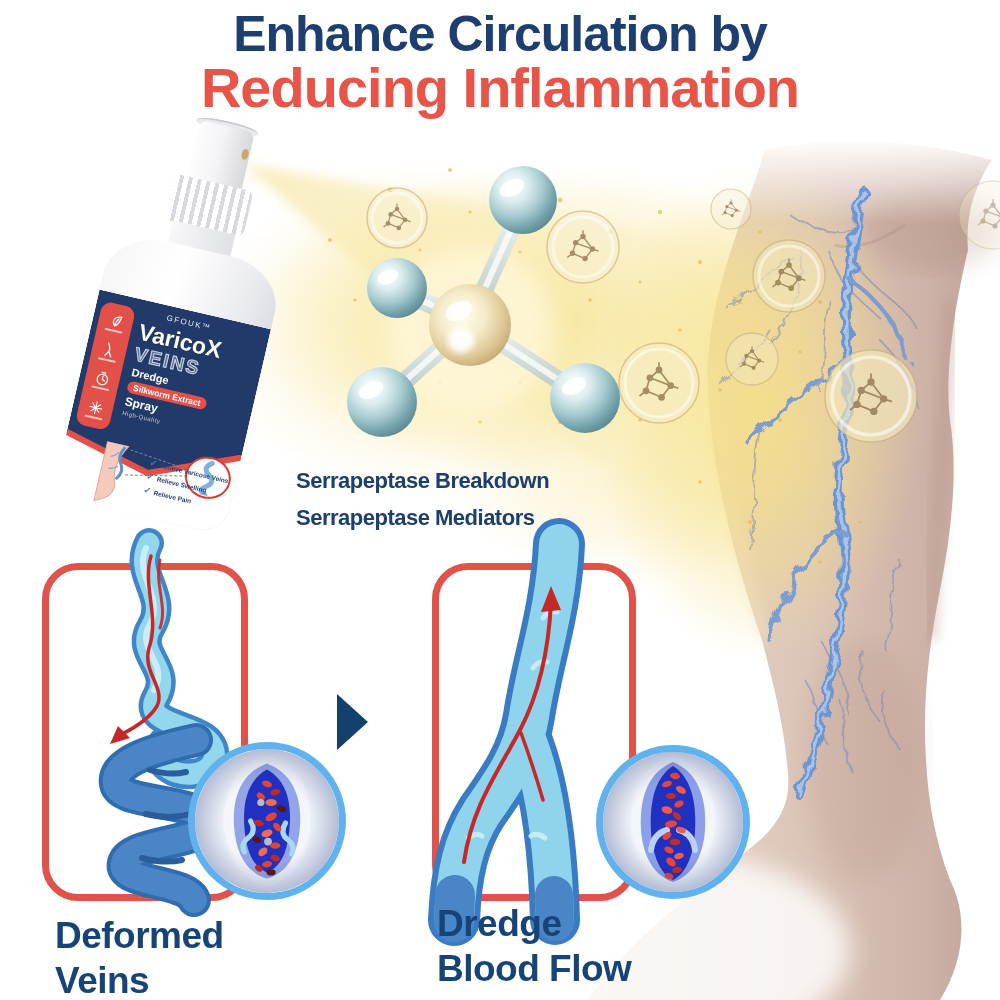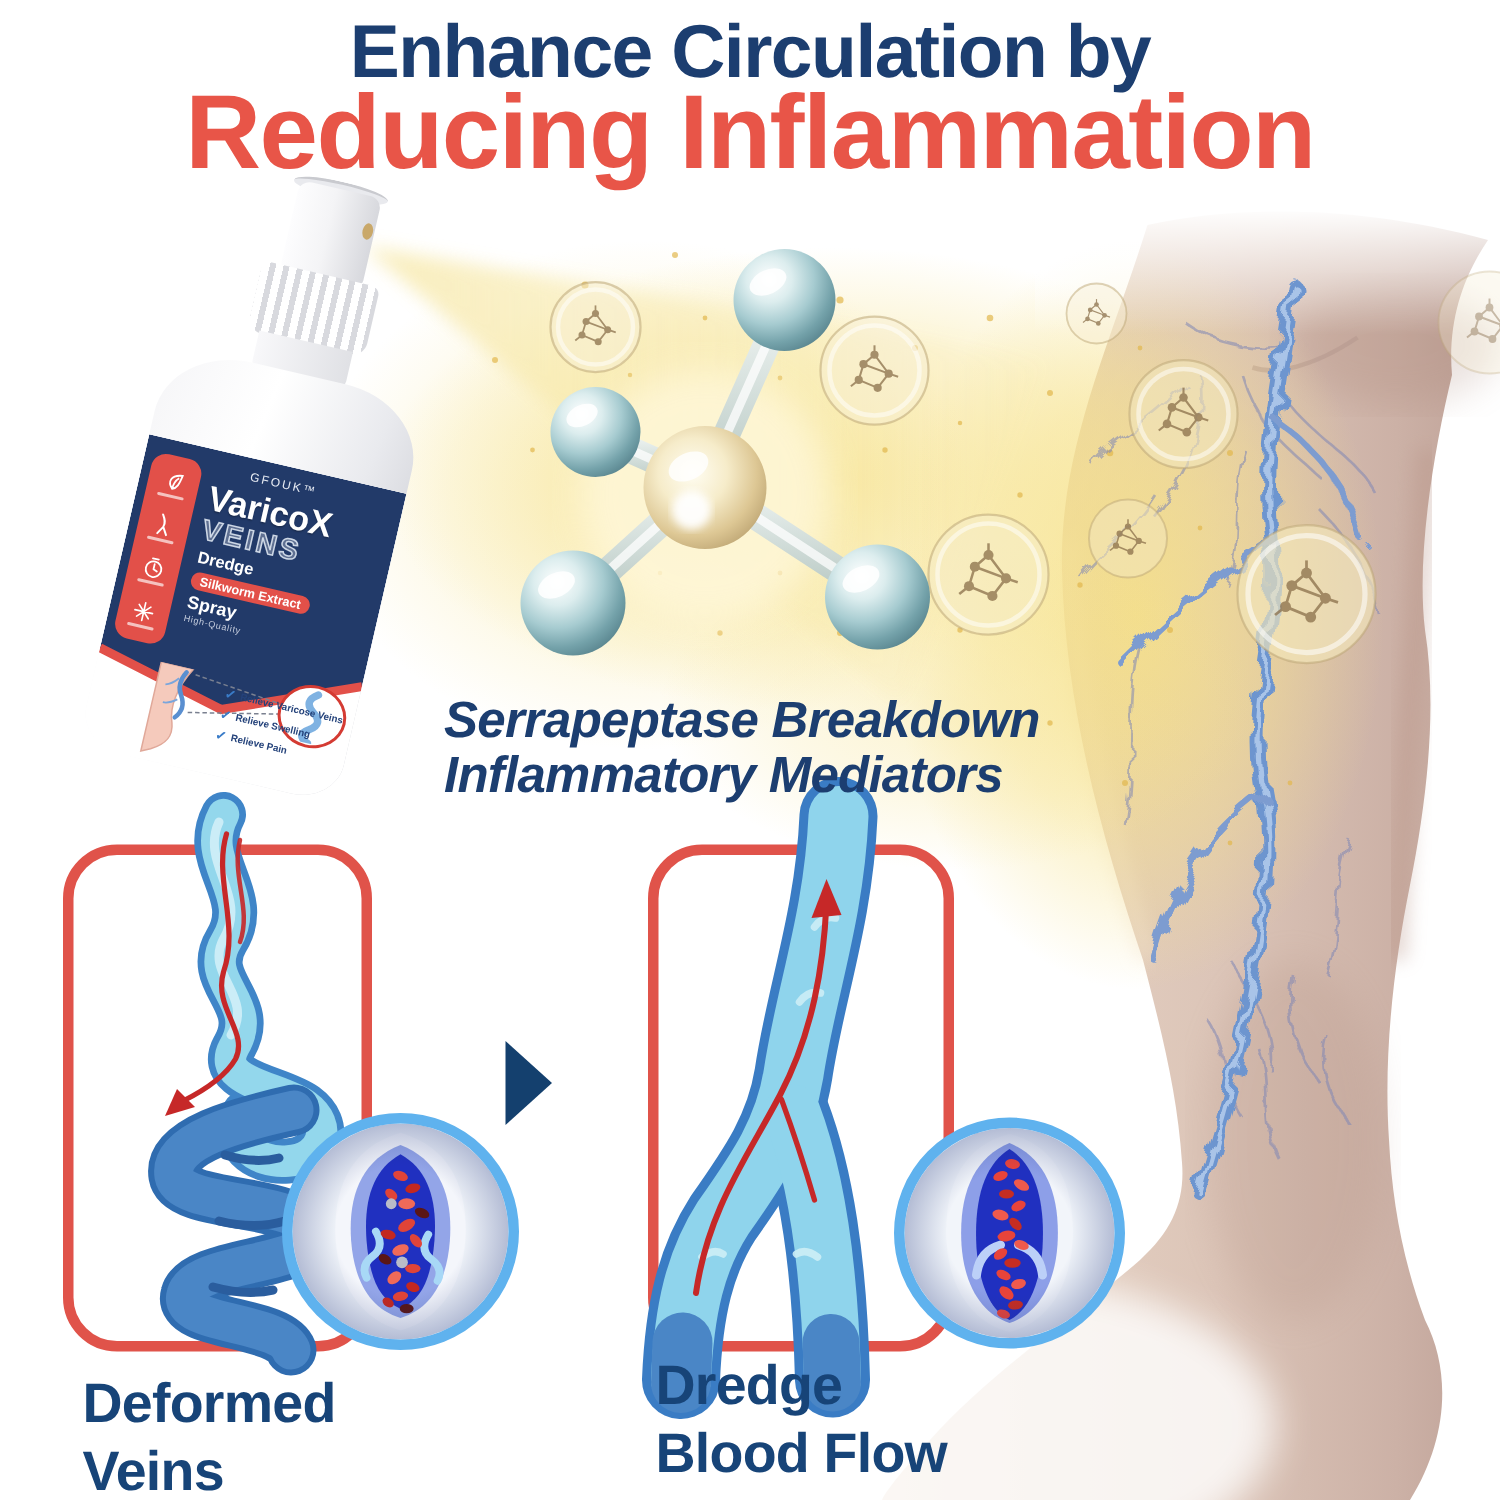--- a/index.html
+++ b/index.html
@@ -1,26 +1,26 @@
 <!DOCTYPE html>
 <html><head>
 <meta charset="utf-8">
 <style>
   html,body{margin:0;padding:0;background:#ffffff;}
   .canvas{position:relative;width:1000px;height:1000px;background:#ffffff;overflow:hidden;
           font-family:"Liberation Sans", sans-serif;}
   
   .headline{position:absolute;top:6px;left:0;width:1000px;text-align:center;z-index:60;}
   .headline .l1{font-size:50px;font-weight:bold;color:#1c3e70;letter-spacing:-1px;line-height:56px;}
-  .headline .l2{font-size:70px;font-weight:bold;color:#e85548;letter-spacing:-1px;line-height:56px;margin-top:-2px;}
+  .headline .l2{font-size:56px;font-weight:bold;color:#e85548;letter-spacing:-1px;line-height:56px;margin-top:-2px;}
   
   .art{position:absolute;inset:0;z-index:10;}
   
   .caption{position:absolute;left:296px;top:462px;z-index:60;color:#1c3e70;font-weight:bold;
-           font-size:34px;line-height:37px;letter-spacing:-0.5px;font-style:italic;}
+           font-size:22px;line-height:37px;letter-spacing:-0.5px;}
   
   .card{position:absolute;border:7px solid #e0534a;border-radius:36px;background:transparent;z-index:30;box-sizing:border-box;}
   .card.before{left:42px;top:563px;width:206px;height:338px;}
   .card.after{left:432px;top:563px;width:204px;height:338px;}
   .veins-overlay{position:absolute;inset:0;z-index:40;pointer-events:none;}
   .inset{position:absolute;border:7px solid #5fb2ee;border-radius:50%;overflow:hidden;background:#eef2f8;z-index:50;box-sizing:border-box;}
   .inset.before{left:188px;top:742px;width:158px;height:158px;}
   .inset.after{left:596px;top:745px;width:154px;height:154px;}
   .card-label{position:absolute;z-index:60;color:#174478;font-weight:bold;font-size:37px;line-height:45px;letter-spacing:-0.5px;}
   .card-label.before{left:55px;top:901px;margin-top:12px;}
@@ -375,21 +375,21 @@
         <div class="check-row">
           <span class="ck">✓</span>
           <span class="tx">Relieve Pain</span>
         </div>
       </div>
     </div>
   </div>
 
   <div class="caption">
     <div>Serrapeptase Breakdown</div>
-    <div>Inflammatory Mediators</div>
+    <div>Serrapeptase Mediators</div>
   </div>
 
   <div class="card before"></div>
   <div class="card after"></div>
   <div class="next-arrow"></div>
 
   <svg class="veins-overlay" viewBox="0 0 1000 1000">
 
     <g fill="none" stroke-linecap="round" stroke-linejoin="round">
       <path d="M149,543 C132,575 170,596 151,627 C134,655 174,668 156,698 C143,722 186,724 204,737 C222,750 216,772 192,774 C170,776 152,760 163,742" stroke="#3f85c8" stroke-width="30"></path>

